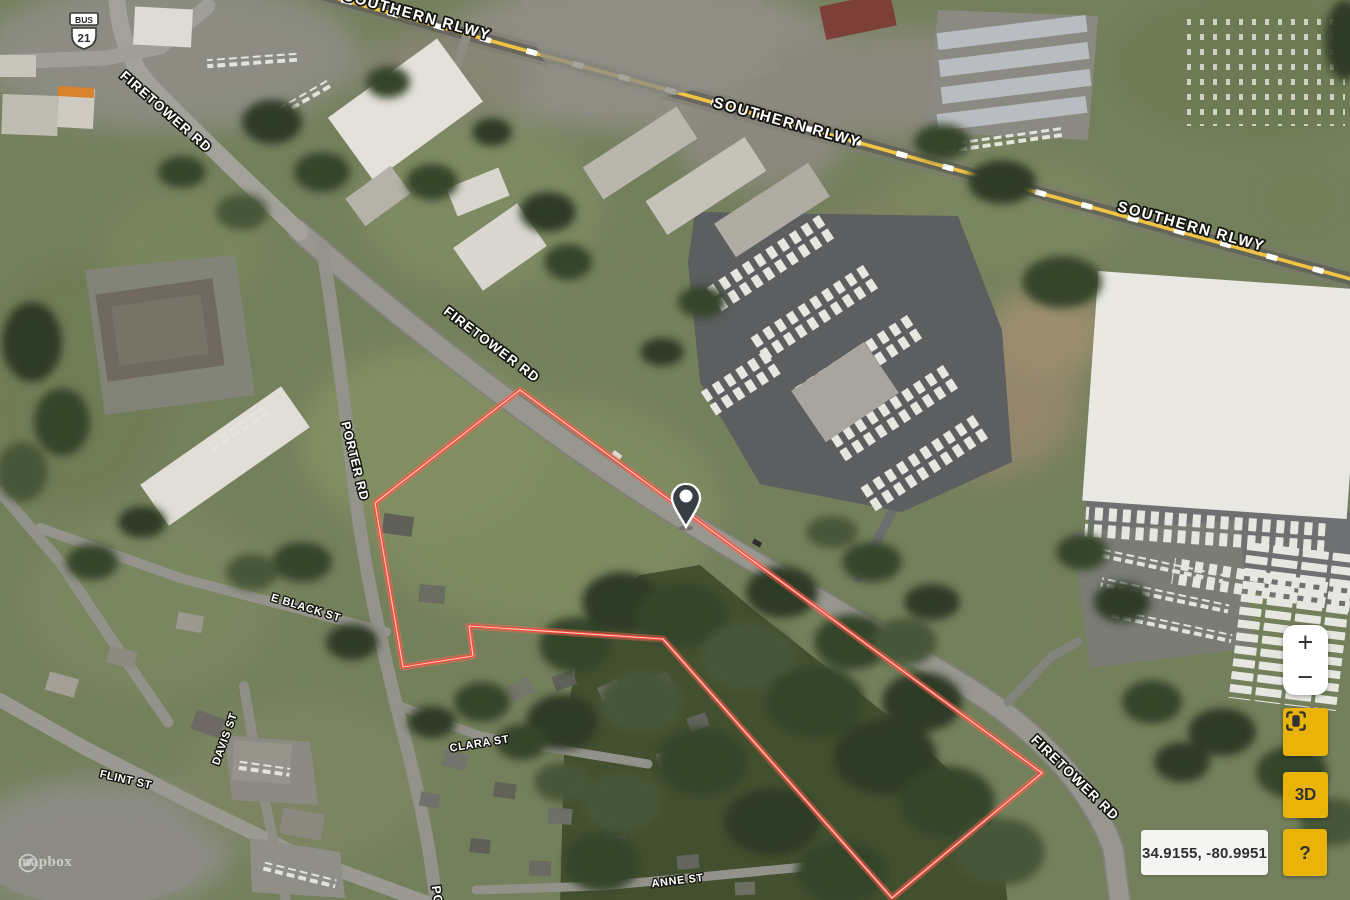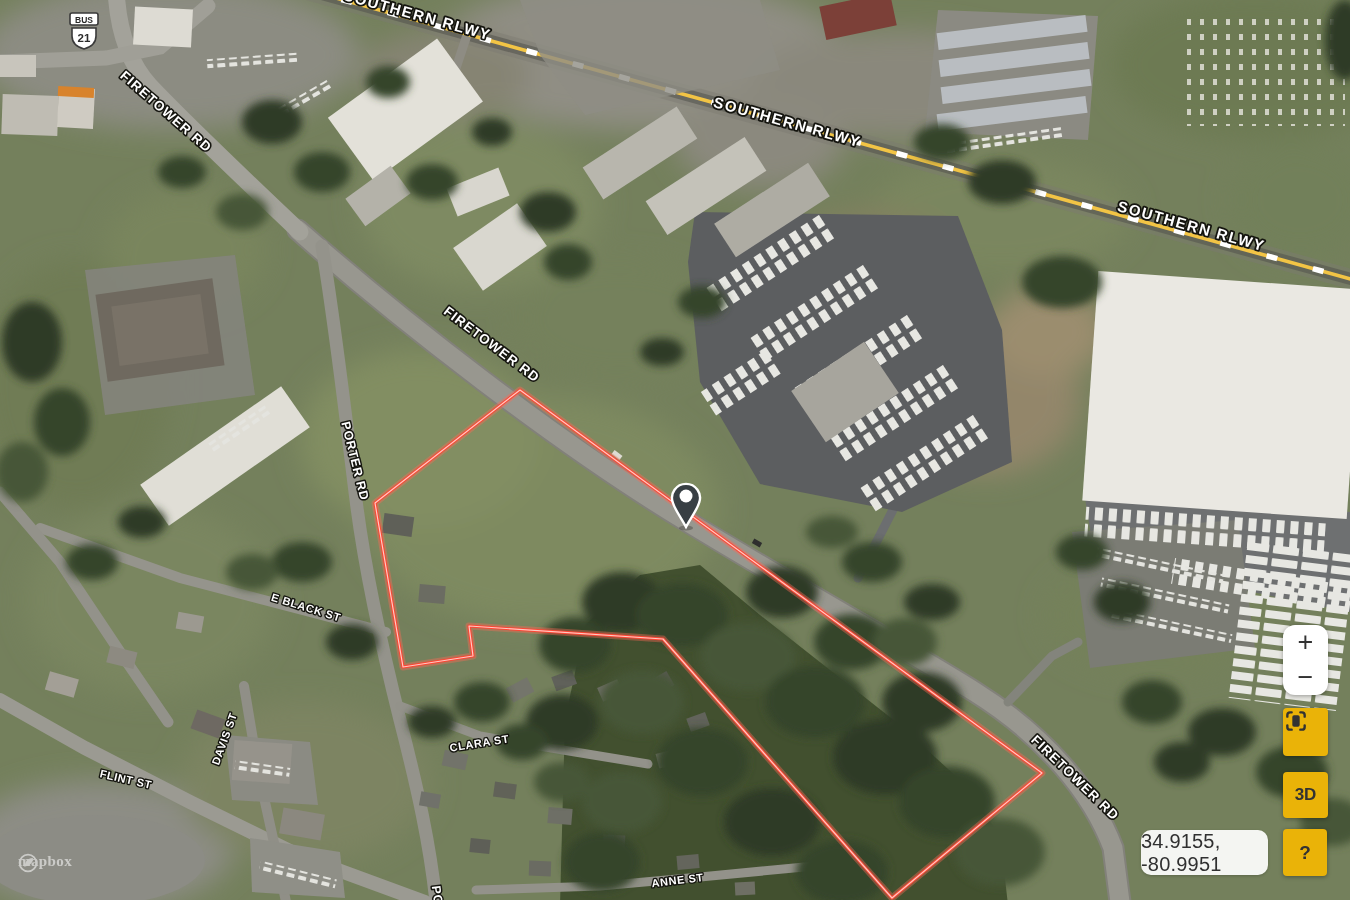--- a/index.html
+++ b/index.html
@@ -21,22 +21,22 @@
        justify-content:center;color:#333;cursor:pointer;box-sizing:border-box;}
   .zoomgrp{position:absolute;left:1283px;top:625px;width:45px;height:70px;background:#fff;
        border-radius:12px;box-shadow:0 1px 4px rgba(0,0,0,.35);display:flex;
        flex-direction:column;}
   .zoomgrp .zbtn{flex:1;display:flex;align-items:center;justify-content:center;
        font-size:27px;font-weight:500;color:#333;cursor:pointer;line-height:1;}
   .btn-fit{left:1283px;top:708px;width:45px;height:48px;}
   .btn-3d{left:1283px;top:772px;width:45px;height:46px;font-size:17px;font-weight:800;}
   .btn-help{left:1283px;top:829px;width:44px;height:47px;font-size:19px;font-weight:700;}
   .coords{position:absolute;left:1141px;top:830px;width:127px;height:45px;
-       background:rgba(255,255,255,.92);border-radius:10px;display:flex;
-       align-items:center;justify-content:center;font-size:20px;font-weight:400;
+       background:rgba(255,255,255,.92);border-radius:4px;display:flex;
+       align-items:center;justify-content:center;font-size:15px;font-weight:700;
        color:#303030;letter-spacing:.2px;box-shadow:0 1px 3px rgba(0,0,0,.2);}
   .brand{position:absolute;left:18px;top:853px;display:flex;align-items:center;
        gap:5px;opacity:.55;font-family:Liberation Serif, serif;}
   .brand .word{color:#fff;font-size:15px;font-weight:700;letter-spacing:.4px;}
 </style>
 </head>
 <body>
 
 <div class="stage">
 

